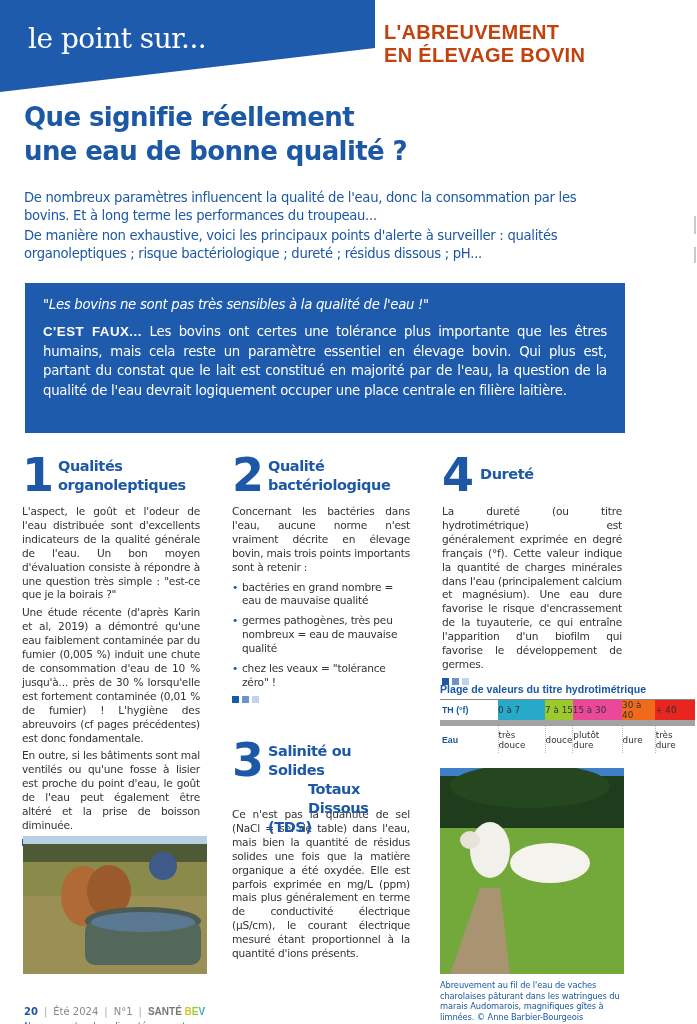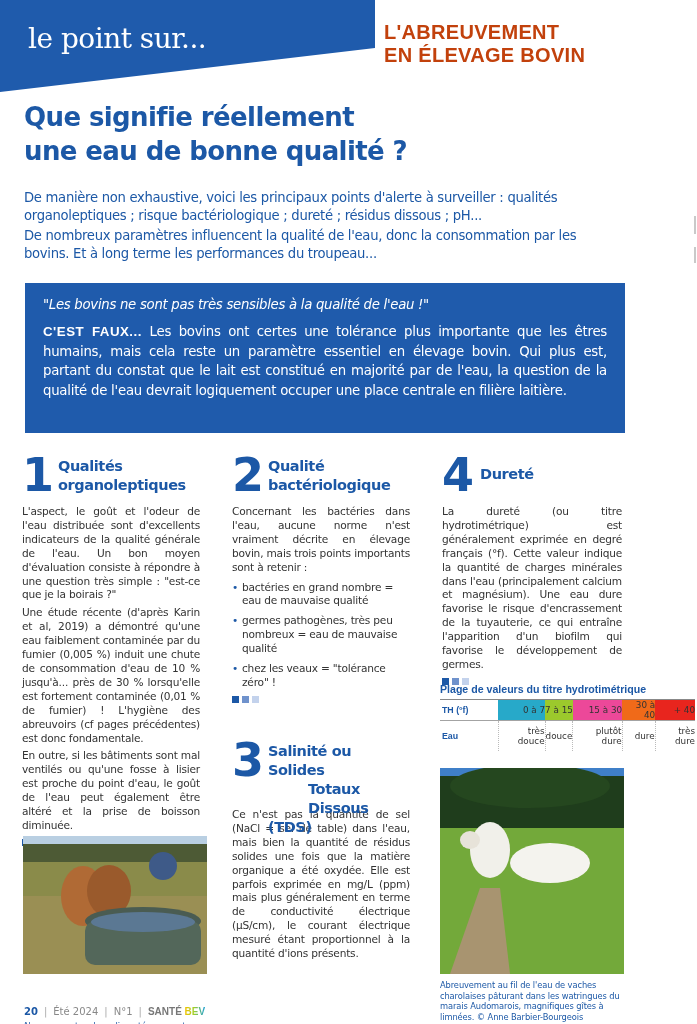--- a/index.html
+++ b/index.html
@@ -32,22 +32,22 @@
 
   .bullets { list-style: none; margin: 6px 0 4px 0; }
   .bullets li { position: relative; padding-left: 10px; margin-bottom: 6px; text-align: left; }
   .bullets li::before { content: "•"; position: absolute; left: 0; top: 0; color: #1c58a6; }
 
   .photo { position: absolute; overflow: hidden; }
   .caption { position: absolute; color: #1c58a6; font-size: 8.3px; line-height: 10.5px; letter-spacing: -0.1px; }
 
   .th-title { position: absolute; left: 440px; top: 683px; color: #1c58a6; font-family: "Liberation Sans", sans-serif; font-weight: bold; font-size: 10.6px; }
   .th-table { position: absolute; left: 440px; top: 699px; width: 255px; border-collapse: collapse; font-size: 8.8px; }
-  .th-table td { height: 19px; text-align: right; vertical-align: middle; color: #333; line-height: 10px; }
-  .th-table tr.r1 td { border-top: 1px solid #888; border-bottom: 1px solid #a3a3a3; }
+  .th-table td { height: 19px; text-align: left; vertical-align: middle; color: #333; line-height: 10px; }
+  .th-table tr.r1 td { border-top: 1px solid #888; border-bottom: 6px solid #a3a3a3; }
   .th-table tr.r2 td { height: 30px; border-left: 1px dotted #bbb; }
   .th-table tr.r2 td:first-child { border-left: none; }
   .th-table .lbl { text-align: left; color: #1c58a6; font-weight: bold; font-family: "Liberation Sans", sans-serif; width: 58px; padding-left: 2px; }
 
   .footer { position: absolute; left: 24px; top: 1006px; font-size: 10px; color: #888; }
   .footer .pg { color: #1c58a6; font-weight: bold; }
   .footer .sep { margin: 0 6px; color: #aaa; }
   .footer .brand { color: #777; font-weight: bold; font-family: "Liberation Sans", sans-serif; }
   .footer .brand-b { font-weight: bold; font-family: "Liberation Sans", sans-serif; background: linear-gradient(90deg, #f3c300 0%, #9fcf2a 45%, #1c9fd6 100%); -webkit-background-clip: text; background-clip: text; color: transparent; }
 
@@ -66,22 +66,22 @@
     <div>EN ÉLEVAGE BOVIN</div>
   </div>
 </div>
 
 <h1 class="headline">
   <div>Que signifie réellement</div>
   <div>une eau de bonne qualité ?</div>
 </h1>
 
 <div class="intro">
+  <p>De nombreux paramètres influencent la qualité de l'eau, donc la consommation par les bovins. Et à long terme les performances du troupeau...</p>
   <p>De manière non exhaustive, voici les principaux points d'alerte à surveiller : qualités organoleptiques ; risque bactériologique ; dureté ; résidus dissous ; pH...</p>
-  <p>De nombreux paramètres influencent la qualité de l'eau, donc la consommation par les bovins. Et à long terme les performances du troupeau...</p>
 </div>
 
 <div class="myth-box">
   <div class="myth-quote">"Les bovins ne sont pas très sensibles à la qualité de l'eau !"</div>
   <div class="myth-body"><b>C'EST FAUX...</b><span> Les bovins ont certes une tolérance plus importante que les êtres humains, mais cela reste un paramètre essentiel en élevage bovin. Qui plus est, partant du constat que le lait est constitué en majorité par de l'eau, la question de la qualité de l'eau devrait logiquement occuper une place centrale en filière laitière.</span></div>
 </div>
 
 <div class="col" style="left:22px; top:455px;">
   <div class="sec-head">
     <div class="sec-num">1</div>

